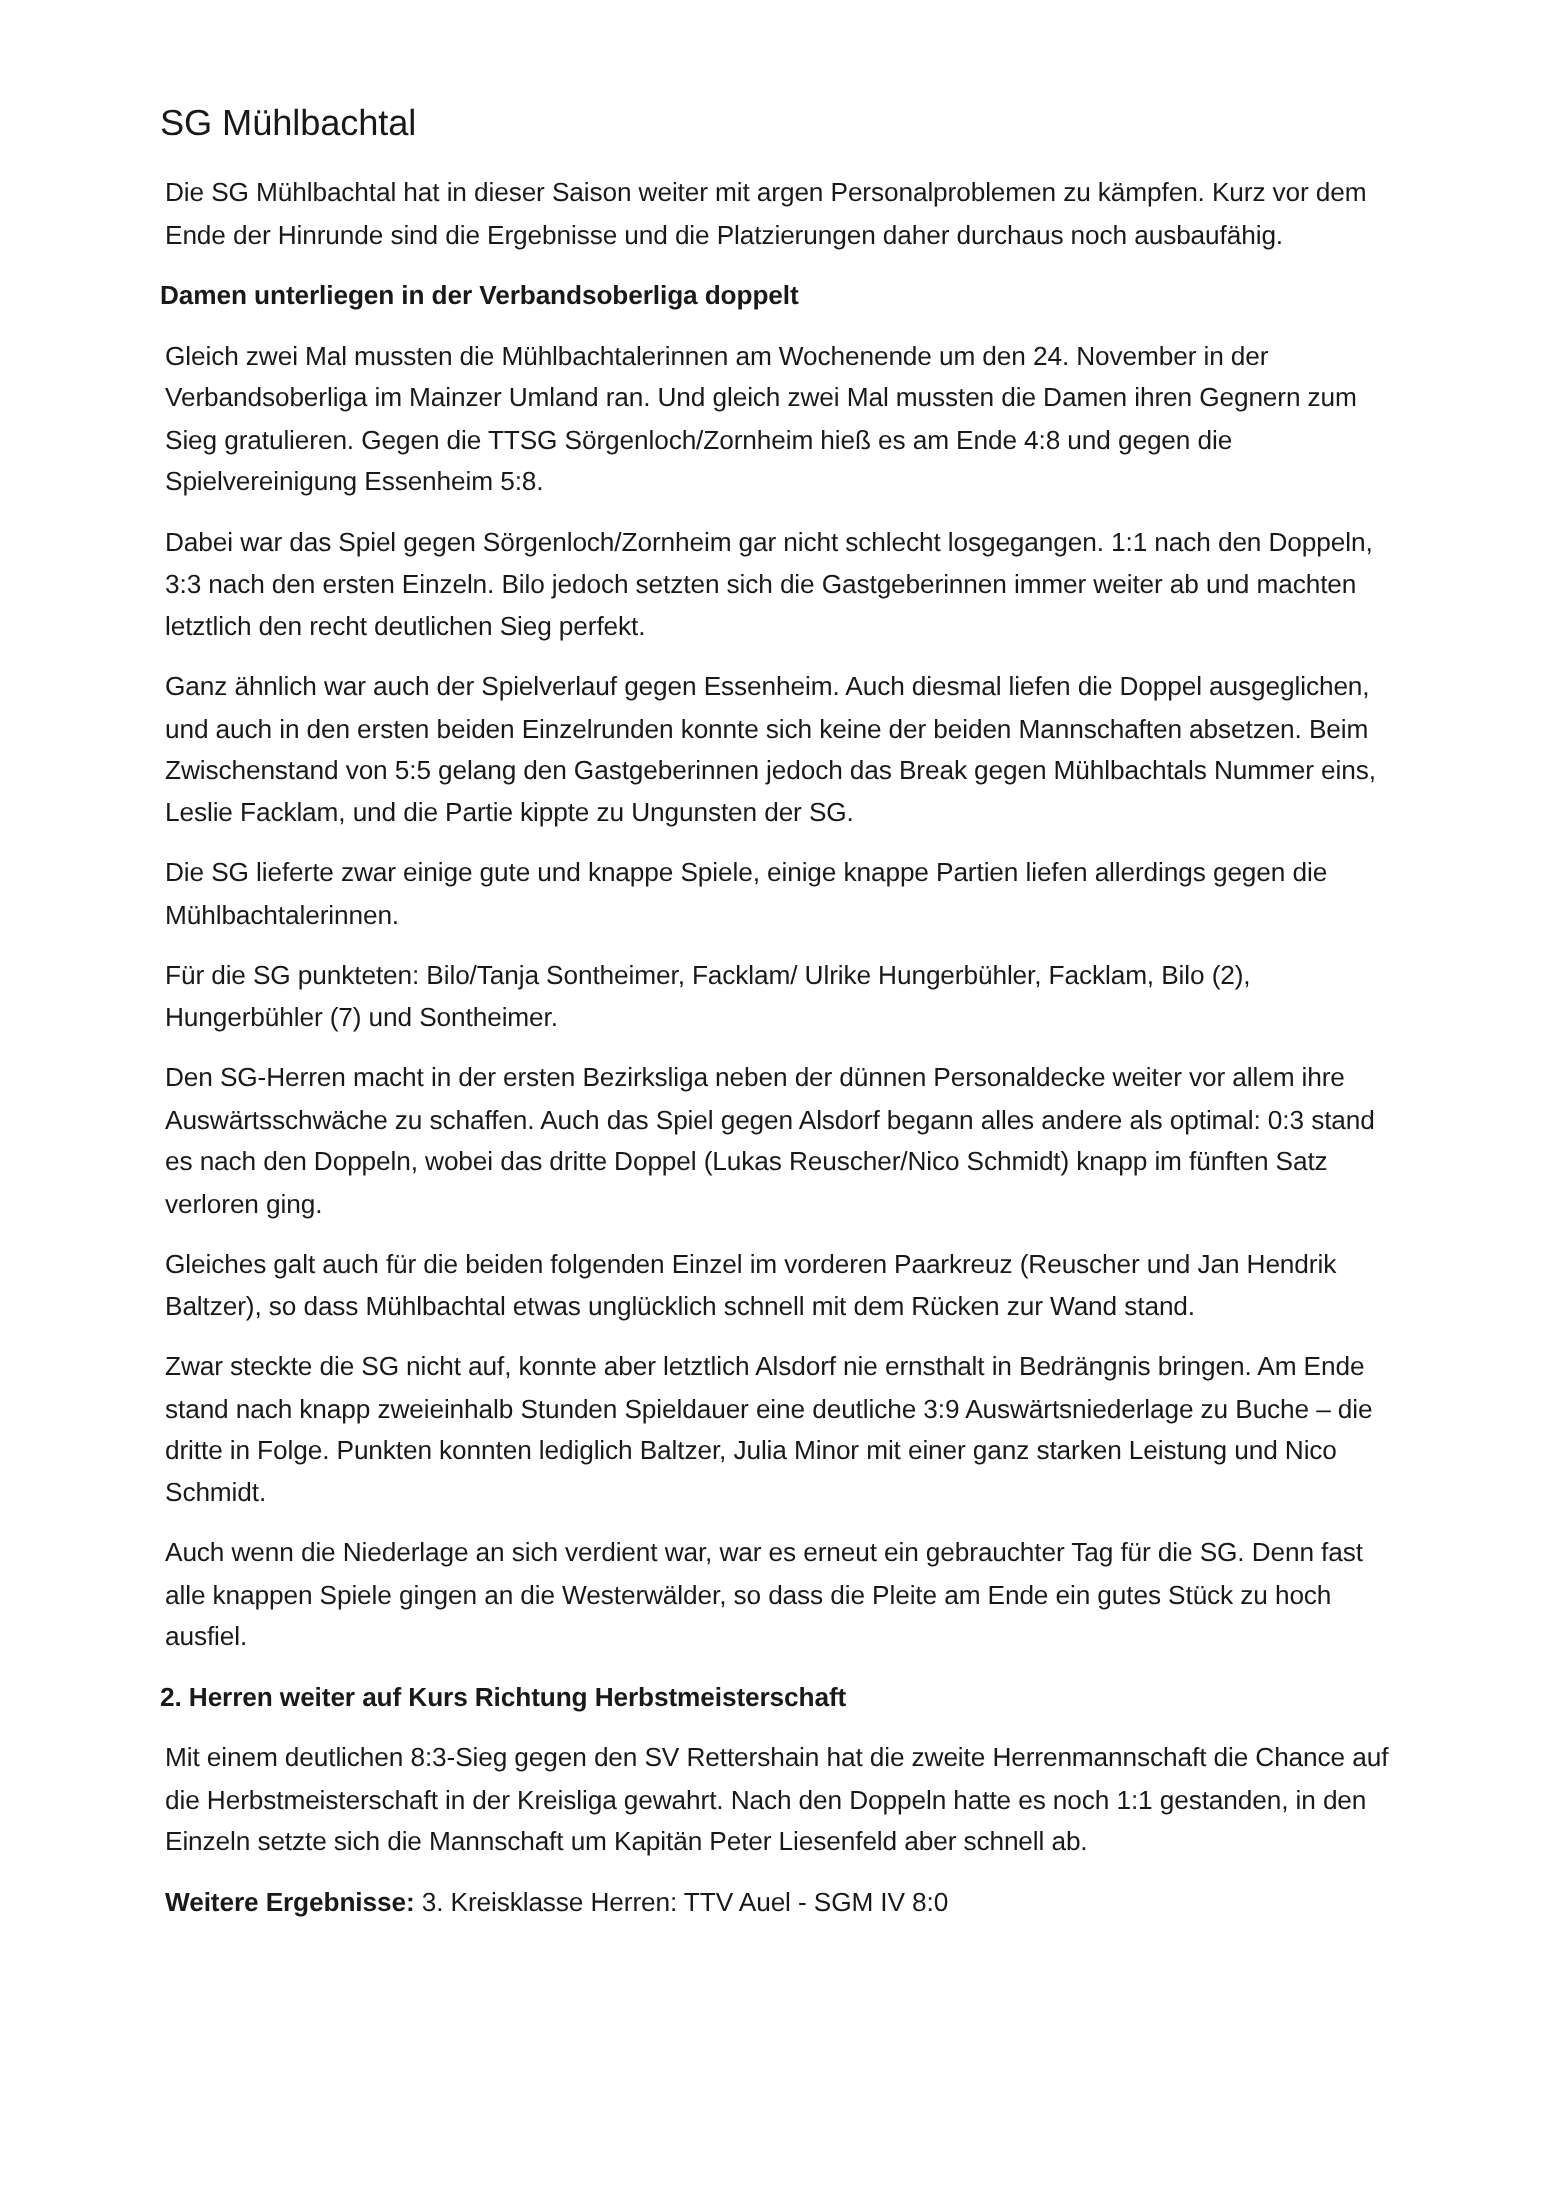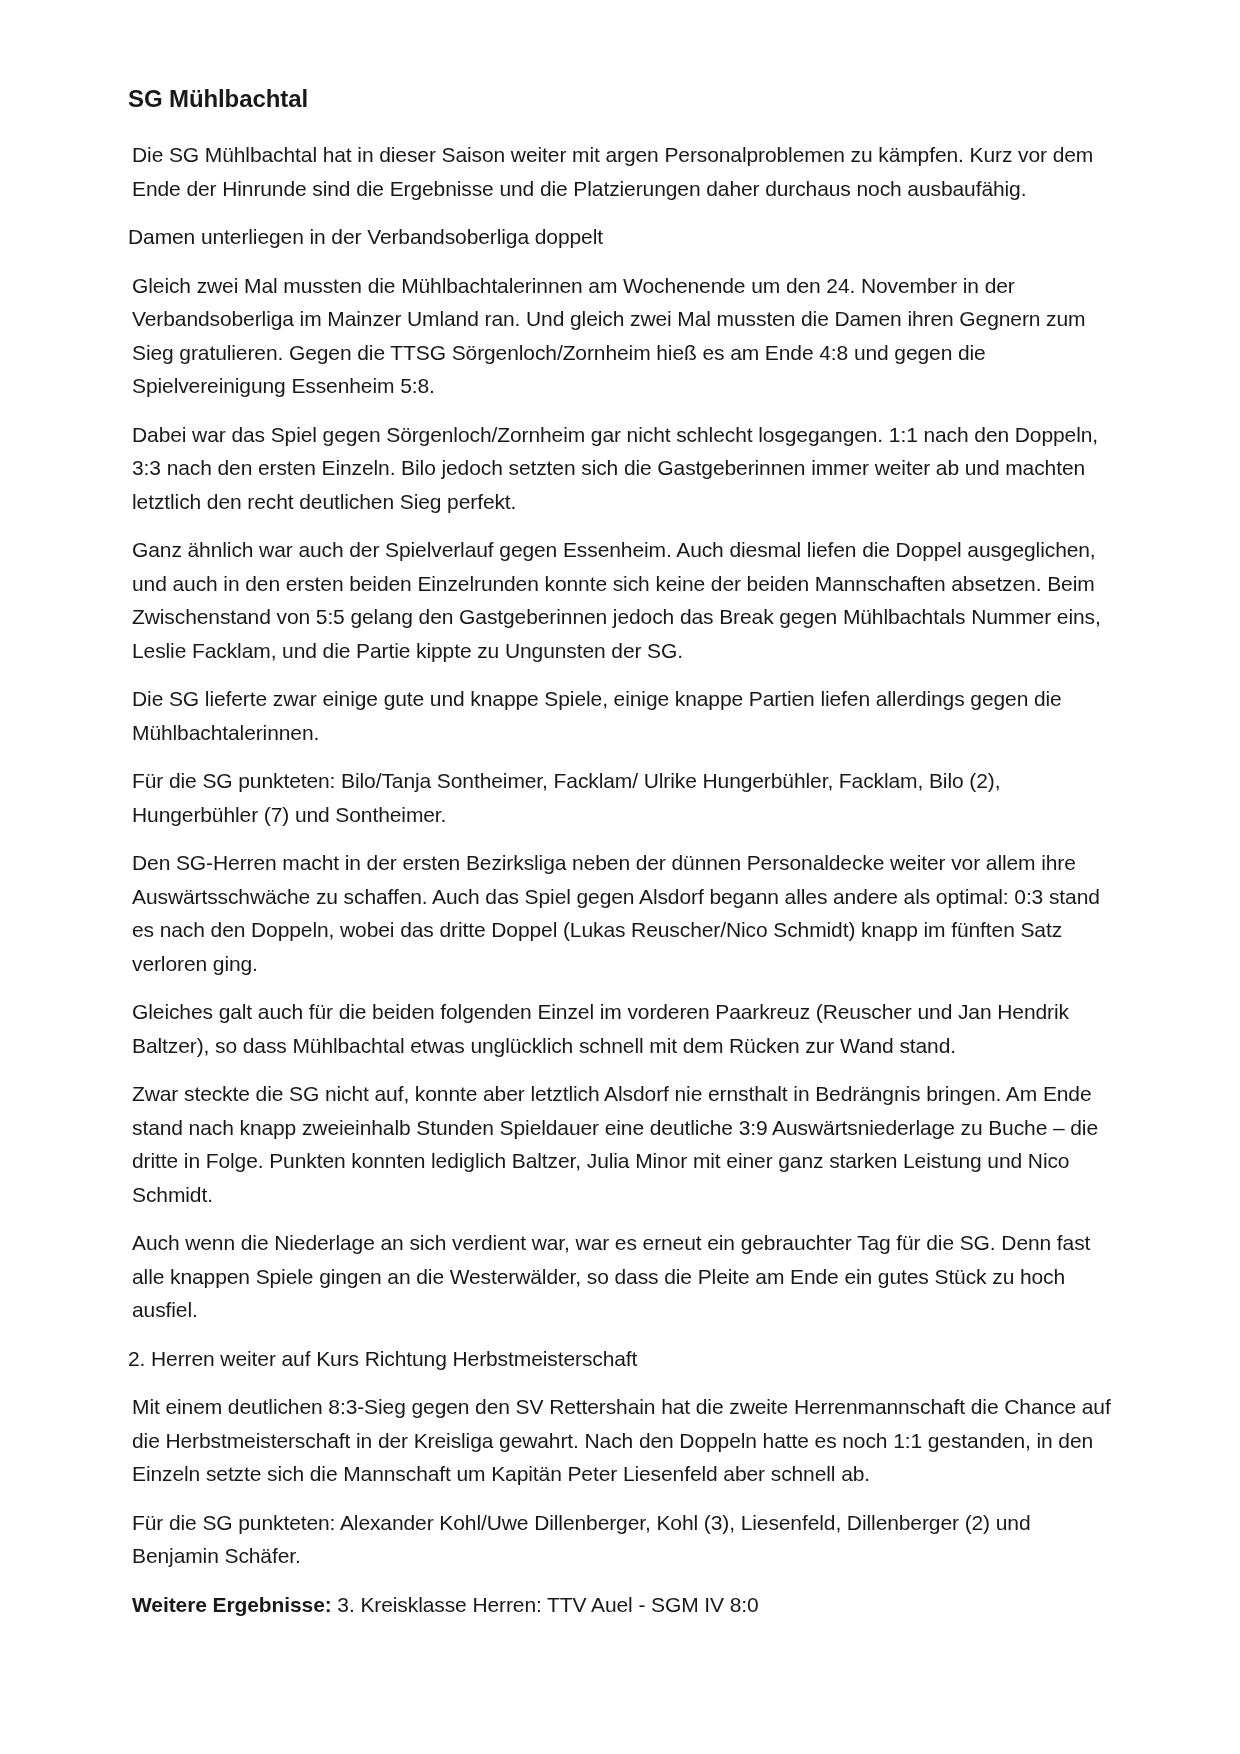--- a/index.html
+++ b/index.html
@@ -19,31 +19,31 @@
   .doc-content {
     position: absolute;
     top: 84px;
     left: 128px;
     width: 986px;
     font-size: 21px;
     line-height: 33.5px;
     letter-spacing: -0.1px;
   }
   .doc-title {
-    font-size: 24px;
-    font-weight: bold;
+    font-size: 29px;
+    font-weight: normal;
     margin: 0 0 24px 0;
     line-height: 30px;
   }
   p.body-para {
     margin: 0 0 15px 4px;
   }
   p.head-para {
     margin: 14px 0 15px 0;
-    font-weight: normal;
+    font-weight: bold;
   }
   .inline-bold {
     font-weight: bold;
   }
 </style>
 </head>
 <body>
 
 <div class="doc-page">
   <div class="doc-content">
@@ -59,18 +59,17 @@
     <p class="body-para">Die SG lieferte zwar einige gute und knappe Spiele, einige knappe Partien liefen allerdings gegen die Mühlbachtalerinnen.</p>
     <p class="body-para">Für die SG punkteten: Bilo/Tanja Sontheimer, Facklam/ Ulrike Hungerbühler, Facklam, Bilo (2), Hungerbühler (7) und Sontheimer.</p>
 
     <p class="body-para">Den SG-Herren macht in der ersten Bezirksliga neben der dünnen Personaldecke weiter vor allem ihre Auswärtsschwäche zu schaffen. Auch das Spiel gegen Alsdorf begann alles andere als optimal: 0:3 stand es nach den Doppeln, wobei das dritte Doppel (Lukas Reuscher/Nico Schmidt) knapp im fünften Satz verloren ging.</p>
     <p class="body-para">Gleiches galt auch für die beiden folgenden Einzel im vorderen Paarkreuz (Reuscher und Jan Hendrik Baltzer), so dass Mühlbachtal etwas unglücklich schnell mit dem Rücken zur Wand stand.</p>
     <p class="body-para">Zwar steckte die SG nicht auf, konnte aber letztlich Alsdorf nie ernsthalt in Bedrängnis bringen. Am Ende stand nach knapp zweieinhalb Stunden Spieldauer eine deutliche 3:9 Auswärtsniederlage zu Buche – die dritte in Folge. Punkten konnten lediglich Baltzer, Julia Minor mit einer ganz starken Leistung und Nico Schmidt.</p>
     <p class="body-para">Auch wenn die Niederlage an sich verdient war, war es erneut ein gebrauchter Tag für die SG. Denn fast alle knappen Spiele gingen an die Westerwälder, so dass die Pleite am Ende ein gutes Stück zu hoch ausfiel.</p>
 
     <p class="head-para">2. Herren weiter auf Kurs Richtung Herbstmeisterschaft</p>
     <p class="body-para">Mit einem deutlichen 8:3-Sieg gegen den SV Rettershain hat die zweite Herrenmannschaft die Chance auf die Herbstmeisterschaft in der Kreisliga gewahrt. Nach den Doppeln hatte es noch 1:1 gestanden, in den Einzeln setzte sich die Mannschaft um Kapitän Peter Liesenfeld aber schnell ab.</p>
-    <p class="body-para">Für die SG punkteten: Alexander Kohl/Uwe Dillenberger, Kohl (3), Liesenfeld, Dillenberger (2) und Benjamin Schäfer.</p>
 
     <p class="body-para"><span class="inline-bold">Weitere Ergebnisse:</span><span> 3. Kreisklasse Herren: TTV Auel - SGM IV 8:0</span></p>
 
   </div>
 </div>
 
 </body></html>

